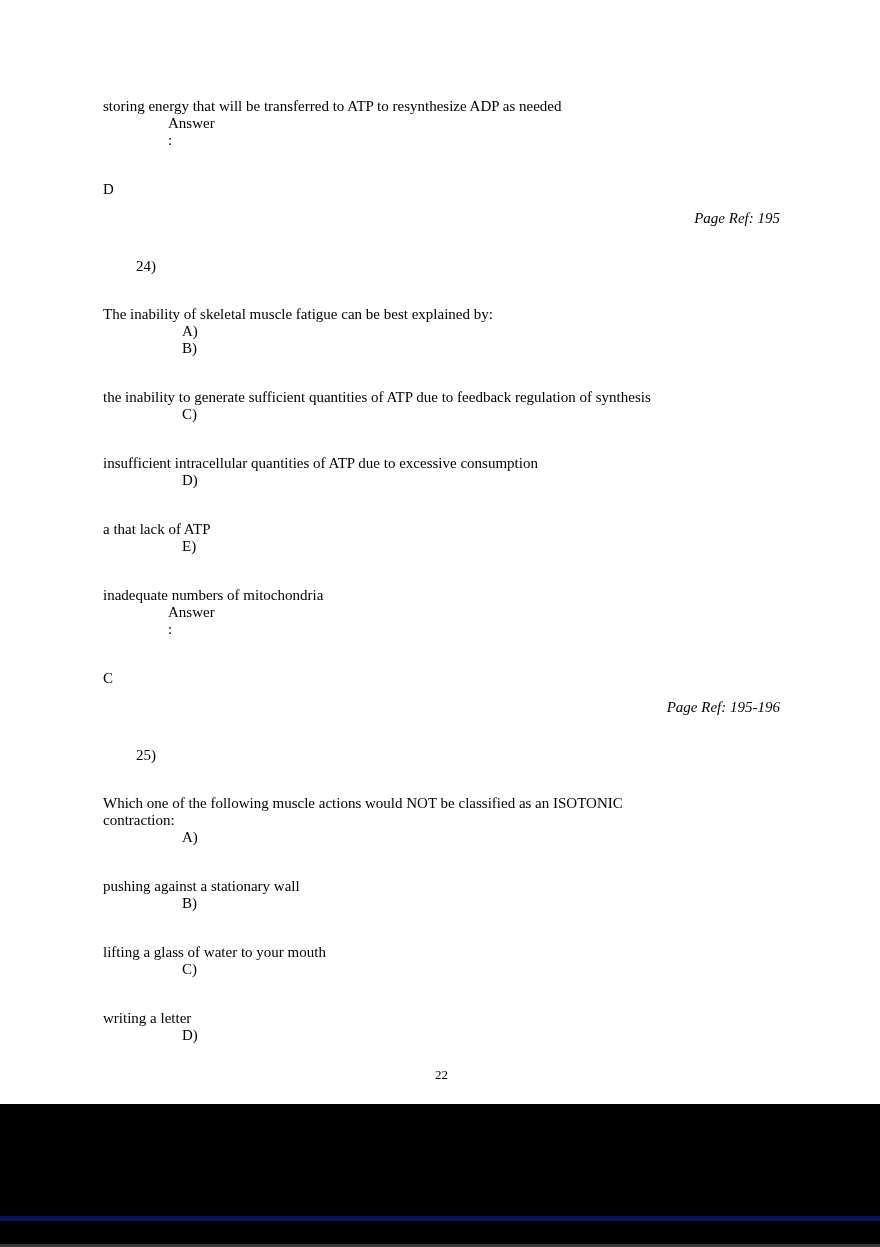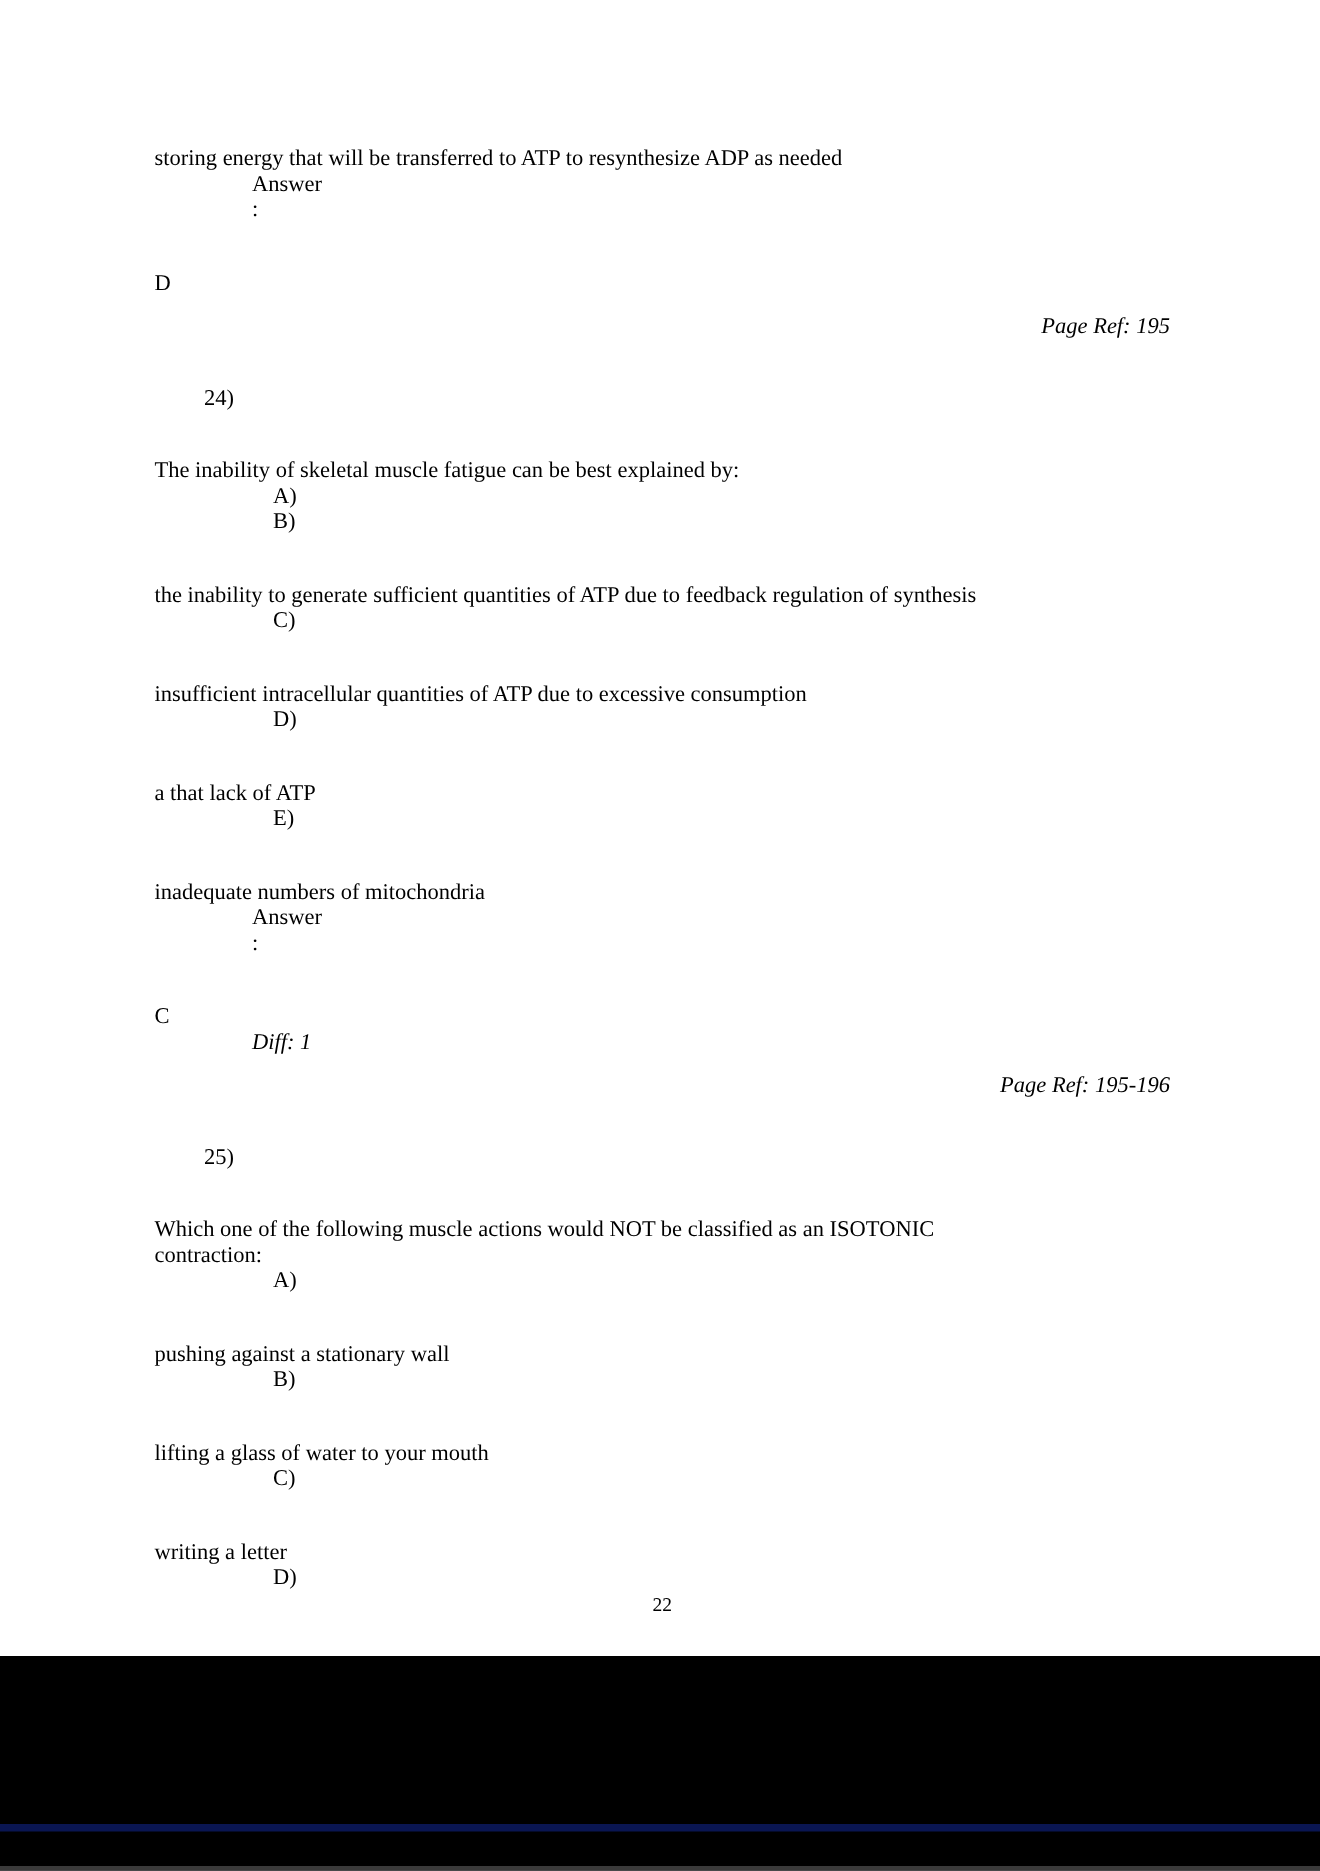--- a/index.html
+++ b/index.html
@@ -4,21 +4,21 @@
 <style>
   html, body {
     margin: 0;
     padding: 0;
     background: #000;
   }
   .viewport {
     width: 880px;
     height: 1247px;
     overflow: hidden;
-    background: #a3a3a3;
+    background: #b91c1c;
     position: relative;
   }
   .page {
     width: 880px;
     height: 1104px;
     background: #ffffff;
     box-sizing: border-box;
     padding: 98px 100px 0 103px;
     font-family: "Liberation Serif", "DejaVu Serif", serif;
     font-size: 15px;
@@ -29,20 +29,21 @@
   .indent-0 { padding-left: 0; }
   .indent-1 { padding-left: 33px; }
   .indent-2 { padding-left: 65px; }
   .indent-3 { padding-left: 79px; }
   .italic { font-style: italic; }
   .gap-none   { margin-top: 0; }
   .gap-small  { margin-top: 12px; text-align: right; }
   .gap-medium { margin-top: 31px; }
   .gap-large  { margin-top: 32px; }
   .page-number {
+    margin-top: 22px;
     text-align: center;
     font-size: 13px;
   }
   .bottom-area {
     position: relative;
     width: 880px;
     height: 143px;
     background: #000000;
   }
   .navy-line {
@@ -78,21 +79,20 @@
         <div class="line indent-0 gap-large">the inability to generate sufficient quantities of ATP due to feedback regulation of synthesis</div>
         <div class="line indent-3 gap-none">C)</div>
         <div class="line indent-0 gap-large">insufficient intracellular quantities of ATP due to excessive consumption</div>
         <div class="line indent-3 gap-none">D)</div>
         <div class="line indent-0 gap-large">a that lack of ATP</div>
         <div class="line indent-3 gap-none">E)</div>
         <div class="line indent-0 gap-large">inadequate numbers of mitochondria</div>
         <div class="line indent-2 gap-none">Answer</div>
         <div class="line indent-2 gap-none">:</div>
         <div class="line indent-0 gap-large">C</div>
-        <div class="line indent-2 gap-none italic">Diff: 1</div>
         <div class="line indent-0 gap-small italic">Page Ref: 195-196</div>
         <div class="line indent-1 gap-medium">25)</div>
         <div class="line indent-0 gap-medium">Which one of the following muscle actions would NOT be classified as an ISOTONIC</div>
         <div class="line indent-0 gap-none">contraction:</div>
         <div class="line indent-3 gap-none">A)</div>
         <div class="line indent-0 gap-large">pushing against a stationary wall</div>
         <div class="line indent-3 gap-none">B)</div>
         <div class="line indent-0 gap-large">lifting a glass of water to your mouth</div>
         <div class="line indent-3 gap-none">C)</div>
         <div class="line indent-0 gap-large">writing a letter</div>

